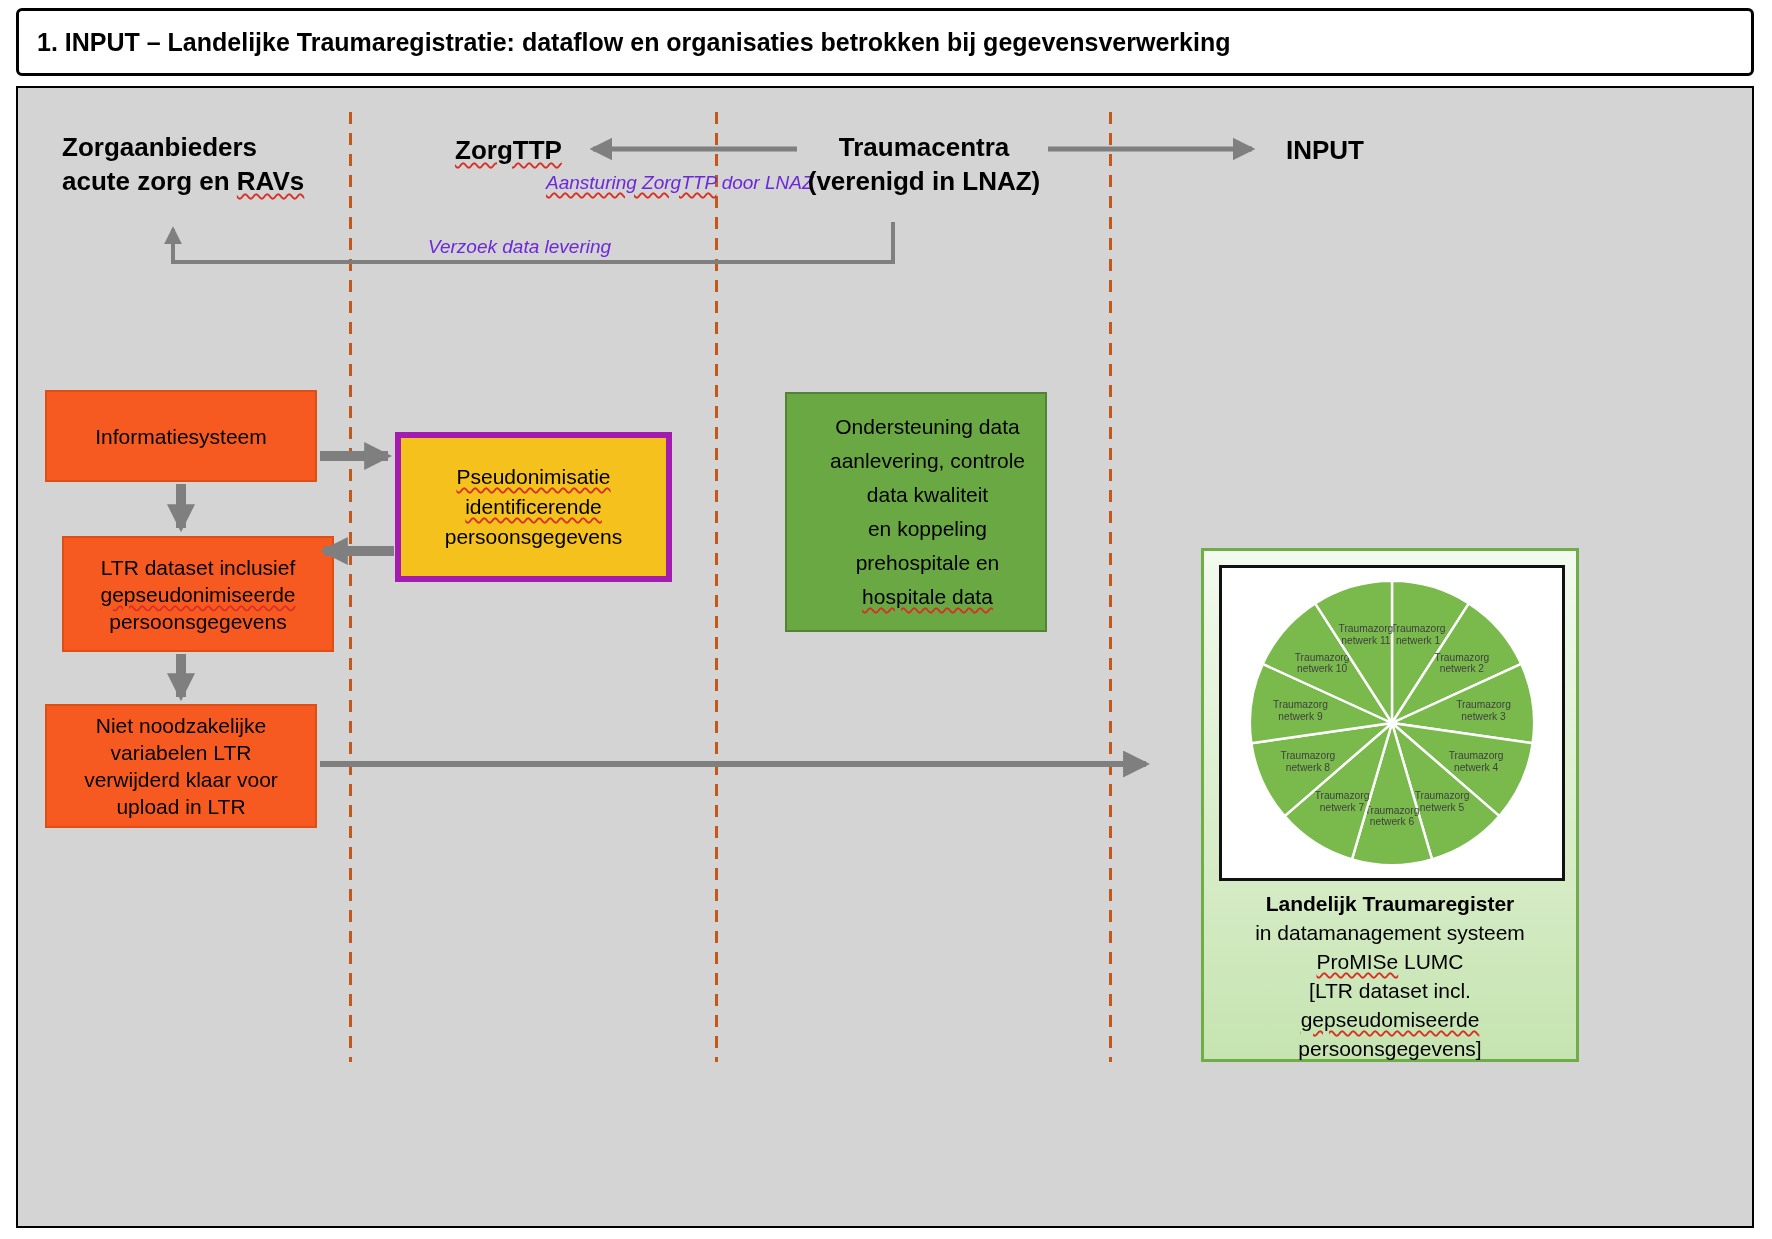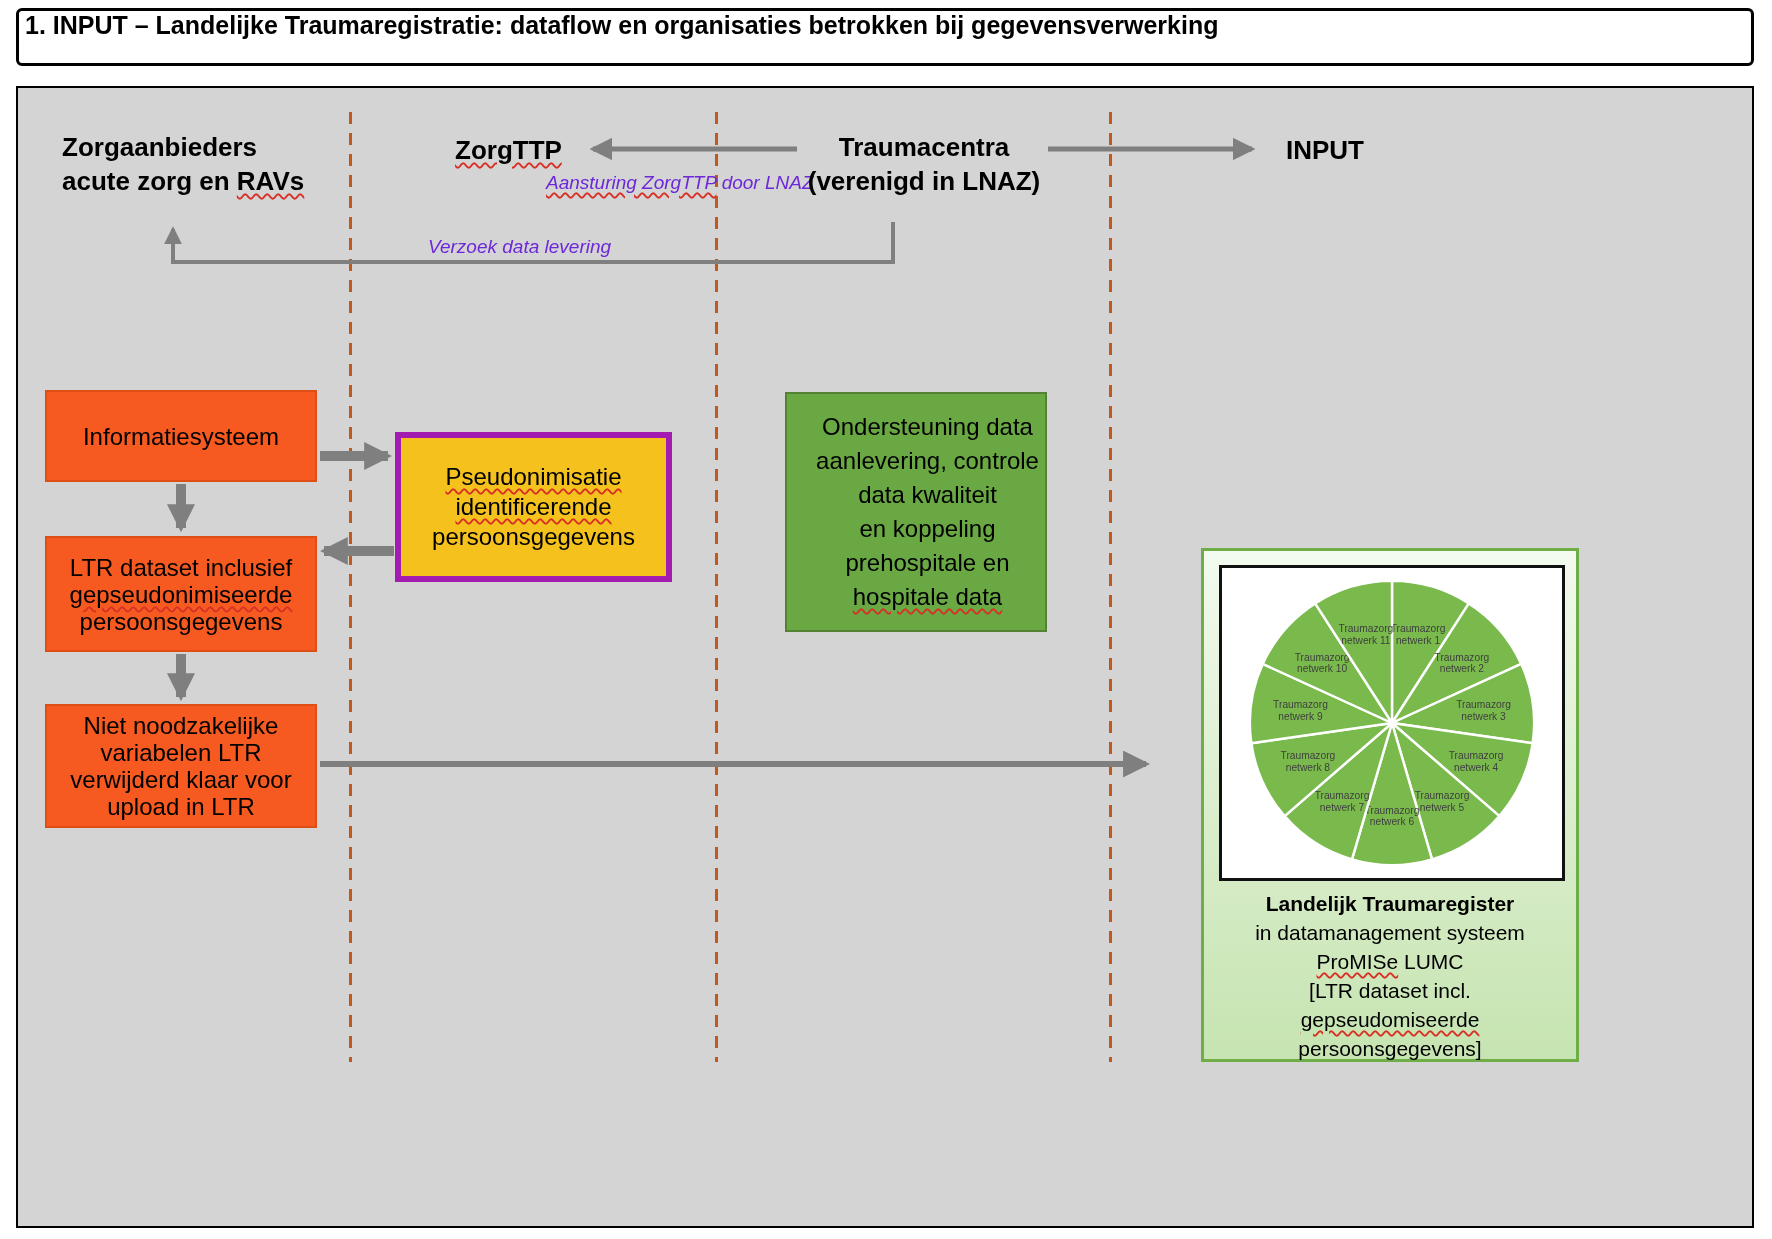--- a/index.html
+++ b/index.html
@@ -1,34 +1,34 @@
 <!DOCTYPE html>
 <html><head>
 <meta charset="utf-8">
 <style>
   * { margin:0; padding:0; box-sizing:border-box; }
   body { font-family:"Liberation Sans", sans-serif; background:#ffffff; }
   .page { position:relative; width:1772px; height:1239px; background:#ffffff; overflow:hidden; }
 
-  .title-bar { position:absolute; left:16px; top:8px; width:1738px; height:58px;
+  .title-bar { position:absolute; left:16px; top:8px; width:1738px; height:68px;
     background:#ffffff; border:3px solid #000; border-radius:6px;
-    display:flex; padding-left:6px; }
+    display:flex; align-items:center; padding-left:18px; }
   .title-bar span { font-size:25px; font-weight:bold; color:#000; }
 
   .canvas { position:absolute; left:16px; top:86px; width:1738px; height:1142px;
     background:#d4d4d4; border:2px solid #000; }
 
   .dash { position:absolute; top:112px; height:950px; width:3px;
     background:repeating-linear-gradient(to bottom, #c0591b 0 12px, transparent 12px 21px); }
 
   .hdr { position:absolute; font-weight:bold; font-size:26px; color:#000; line-height:34px; }
   .lbl-italic { position:absolute; font-style:italic; font-size:19px; color:#6d28d9; }
 
   .box { position:absolute; display:flex; align-items:center; justify-content:center;
-    text-align:center; color:#000; font-size:24px; line-height:27px; z-index:2; }
+    text-align:center; color:#000; font-size:21px; line-height:27px; z-index:2; }
   .box-orange { background:#f75a21; border:2px solid #de4e15; }
   .box-yellow { background:#f5c21d; border:6px solid #a21caf; line-height:30px; }
   .box-green  { background:#6aa844; border:2px solid #548235; line-height:34px; }
 
   .pre { white-space:pre-line; }
 
   .sq { text-decoration-line:underline; text-decoration-style:wavy;
         text-decoration-color:#d93025; text-decoration-thickness:1.5px;
         text-underline-offset:3px; }
 
@@ -76,21 +76,21 @@
   </div>
 
   <div class="hdr" style="left:1286px; top:133px;">INPUT</div>
 
   <div class="lbl-italic" style="left:428px; top:236px;">Verzoek data levering</div>
 
   <div class="box box-orange" style="left:45px; top:390px; width:272px; height:92px;">
     <span>Informatiesysteem</span>
   </div>
 
-  <div class="box box-orange" style="left:45px; top:536px; width:272px; height:116px;">
+  <div class="box box-orange" style="left:62px; top:536px; width:272px; height:116px;">
     <div>
       <div>LTR dataset inclusief</div>
       <div><span class="sq">gepseudonimiseerde</span></div>
       <div>persoonsgegevens</div>
     </div>
   </div>
 
   <div class="box box-orange" style="left:45px; top:704px; width:272px; height:124px;">
     <div class="pre">Niet noodzakelijke
 variabelen LTR

